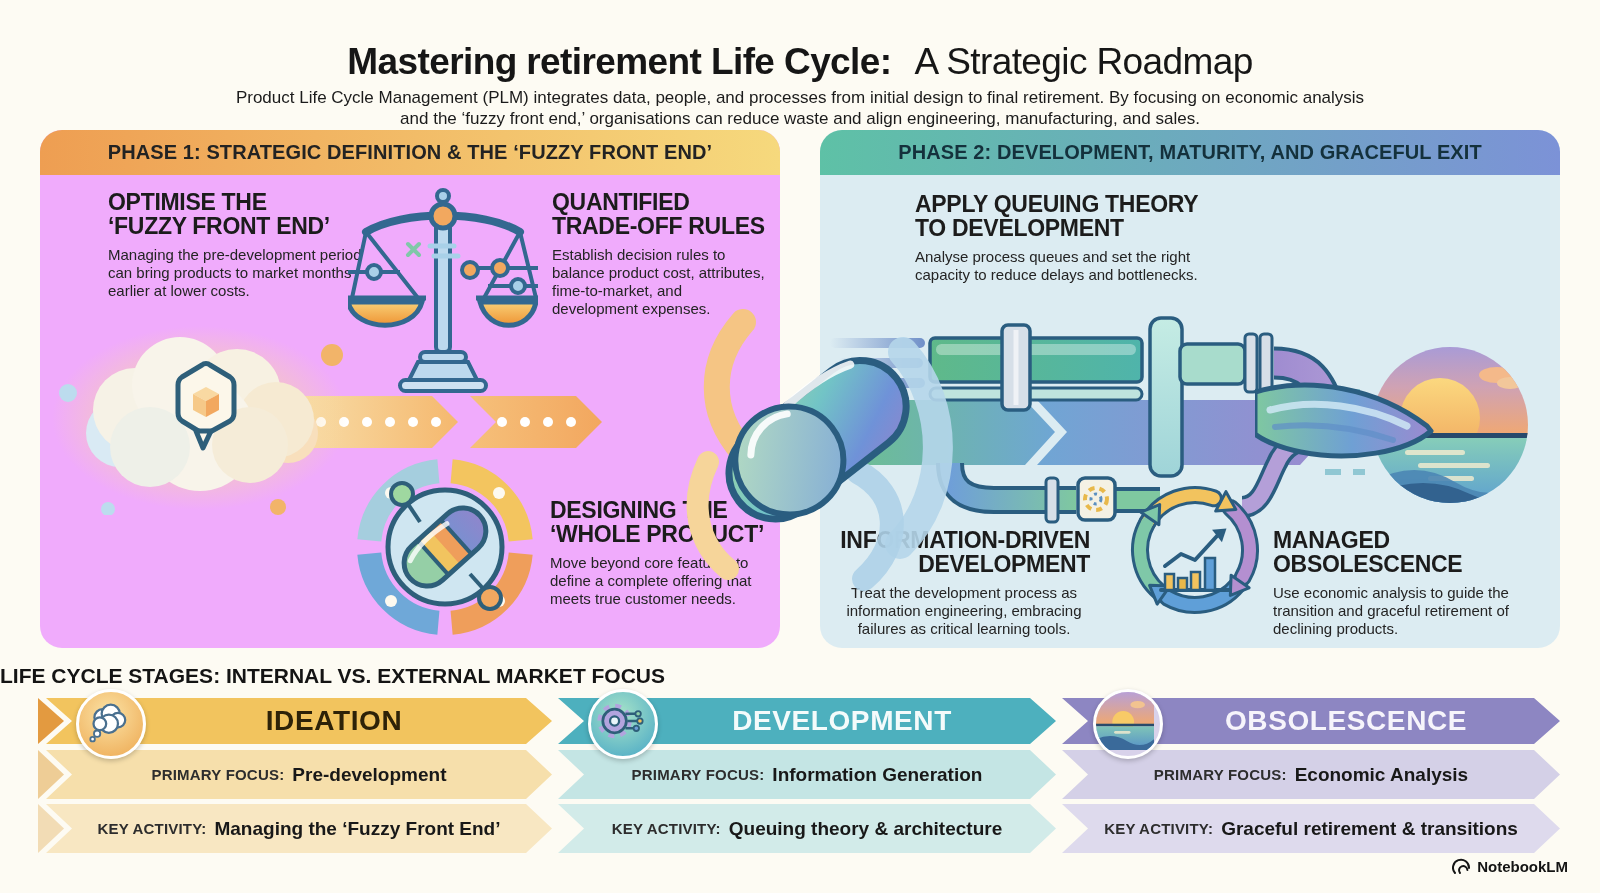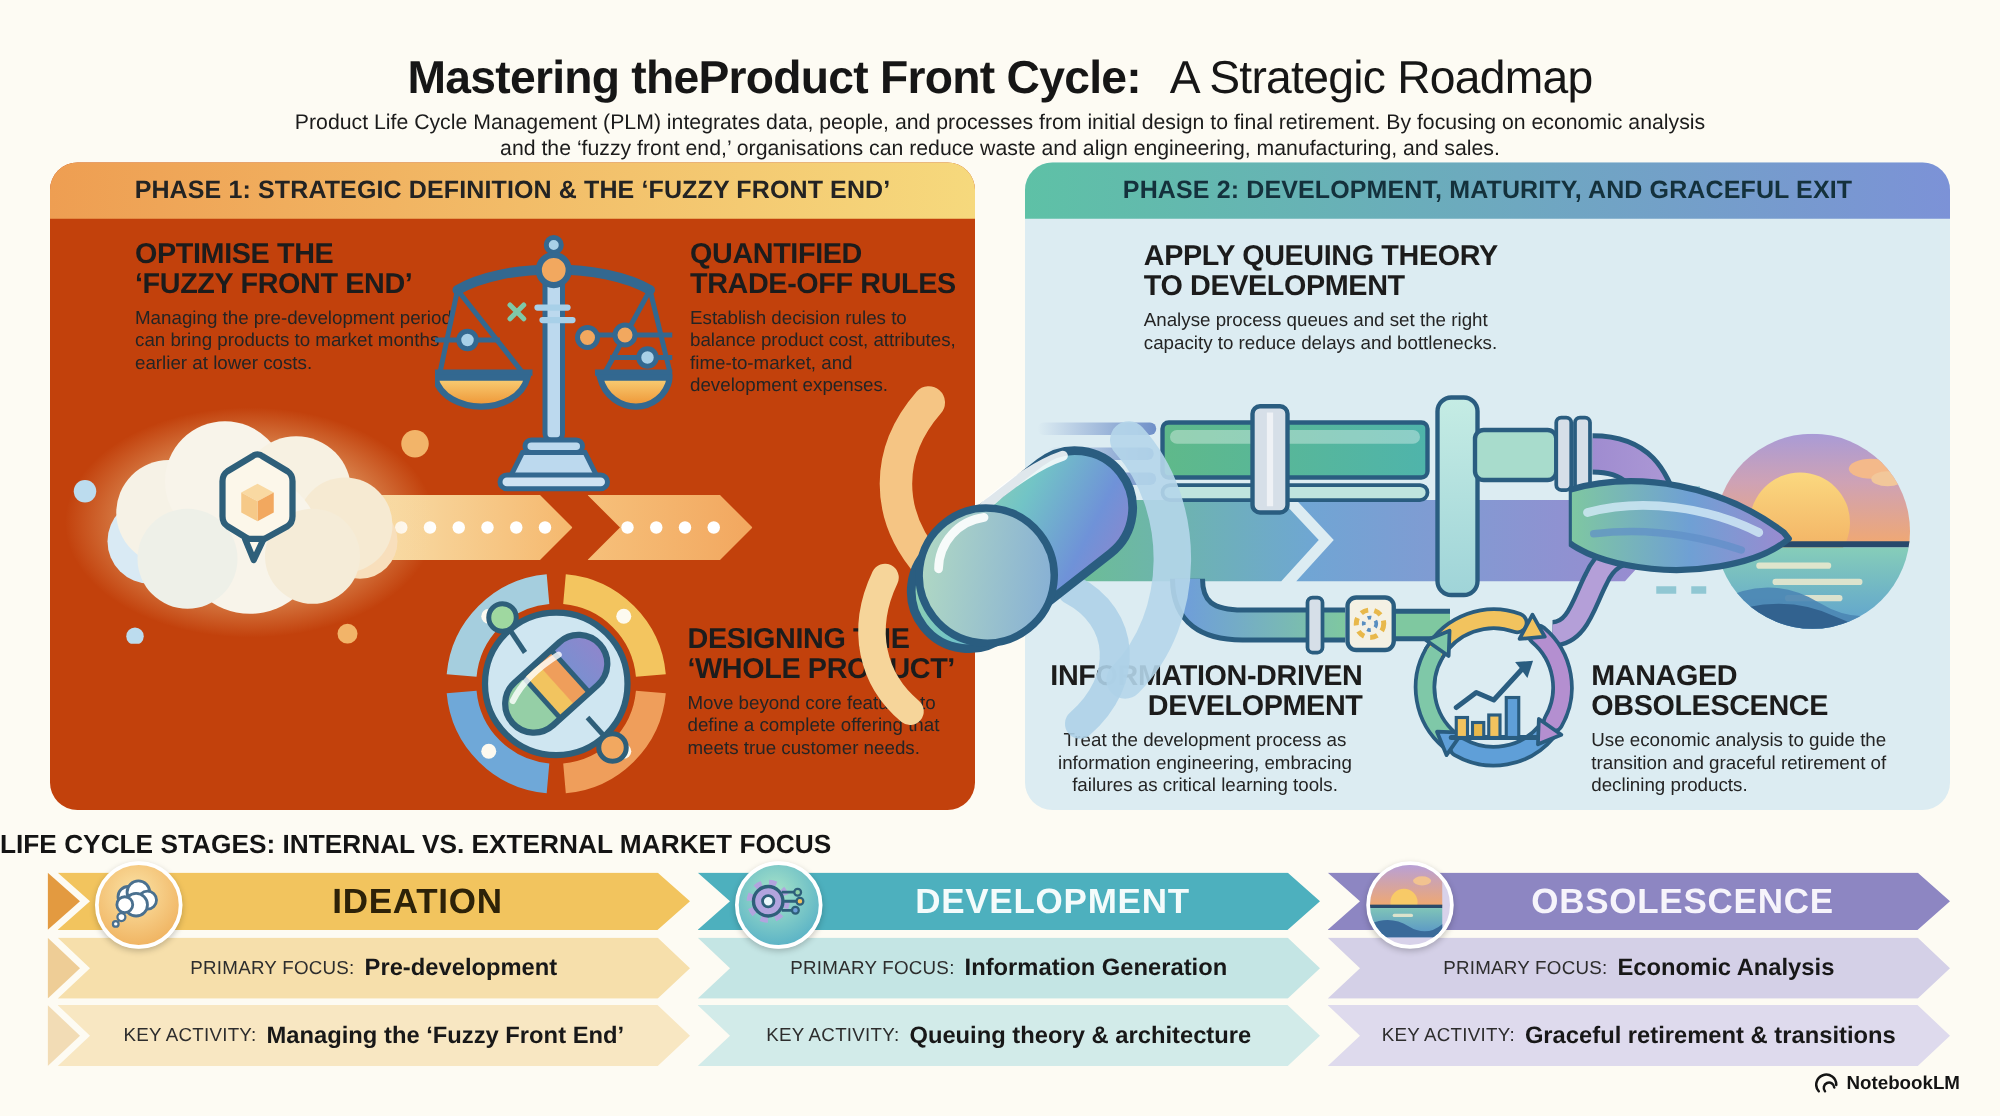--- a/index.html
+++ b/index.html
@@ -6,21 +6,21 @@
   body{font-family:"Liberation Sans",sans-serif;background:#ffffff;}
   #stage{position:relative;width:1600px;height:893px;background:#fdfbf3;overflow:hidden;}
   .abs{position:absolute;}
   
   .title{top:16px;left:0;width:100%;text-align:center;font-size:37px;letter-spacing:-0.6px;color:#161616;}
   .title .emph{font-weight:800;}
   .title .rest{font-weight:400;margin-left:23px;}
   .subtitle{top:71px;left:230px;width:1140px;text-align:center;font-size:17px;font-weight:500;line-height:1.23;color:#1b1b1b;}
   
   .panel{border-radius:22px;}
-  .panel.p1{left:40px;top:130px;width:740px;height:518px;background:#c2410c;}
+  .panel.p1{left:40px;top:130px;width:740px;height:518px;background:#f0abfc;}
   .panel.p2{left:820px;top:130px;width:740px;height:518px;background:#dcecf2;}
   .phead{left:0;top:0;width:100%;height:45px;border-radius:22px 22px 0 0;display:flex;align-items:center;justify-content:center;
          font-size:20px;font-weight:800;letter-spacing:0.1px;}
   .phead.h1{background:linear-gradient(90deg,#ee9e52,#f6d97d);color:#232323;}
   .phead.h2{background:linear-gradient(90deg,#5ec1a6,#7c92d7);color:#14313c;text-align:right;}
   
   .block h3{margin:0;font-size:23px;font-weight:800;line-height:1.06;letter-spacing:-0.3px;color:#1c1c1c;}
   .block h3 span{display:block;}
   .block p{margin:7px 0 0;font-size:15px;font-weight:500;line-height:1.2;color:#242424;}
   .ta-c{text-align:center;}
@@ -30,35 +30,35 @@
   .dotband .dot{width:10px;height:10px;border-radius:50%;background:#fff;flex:0 0 auto;}
   .seg1{left:298px;top:396px;width:160px;height:52px;background:linear-gradient(90deg,#f8dda8,#f5b86e);
         clip-path:polygon(0 0,calc(100% - 26px) 0,100% 50%,calc(100% - 26px) 100%,0 100%);}
   .seg2{left:470px;top:396px;width:132px;height:52px;background:linear-gradient(90deg,#f6c07a,#f2a75f);
         clip-path:polygon(0 0,calc(100% - 26px) 0,100% 50%,calc(100% - 26px) 100%,0 100%,26px 50%);}
   
   .lc-head{top:664px;left:0;width:100%;font-size:21px;font-weight:800;letter-spacing:0px;color:#141414;}
   .band{display:flex;align-items:center;justify-content:center;
         clip-path:polygon(0 0,calc(100% - 26px) 0,100% 50%,calc(100% - 26px) 100%,0 100%,26px 50%);}
   .stage-name{font-size:28px;font-weight:800;letter-spacing:0.6px;}
-  .rowlabel{font-size:15px;font-weight:400;letter-spacing:0.2px;color:#2d2d2d;}
+  .rowlabel{font-size:15px;font-weight:700;letter-spacing:0.2px;color:#2d2d2d;}
   .rowval{font-size:19px;font-weight:800;color:#181818;margin-left:8px;}
   .sliver{clip-path:polygon(0 0,100% 50%,0 100%);width:26px;}
   .badge{width:64px;height:64px;border-radius:50%;border:3px solid #fff;box-shadow:0 2px 5px rgba(0,0,0,0.22);overflow:hidden;z-index:12;}
   .badge svg{display:block;}
   
   .brand{top:856px;right:32px;display:flex;align-items:center;gap:5px;font-size:15px;font-weight:600;color:#141414;}
 </style>
 </head>
 <body>
 
 <div id="stage">
 
   <h1 class="abs title">
-    <span class="emph">Mastering theProduct Front Cycle:</span><span class="rest">A Strategic Roadmap</span>
+    <span class="emph">Mastering retirement Life Cycle:</span><span class="rest">A Strategic Roadmap</span>
   </h1>
   <p class="abs subtitle">Product Life Cycle Management (PLM) integrates data, people, and processes from initial design to final retirement. By focusing on economic analysis and the ‘fuzzy front end,’ organisations can reduce waste and align engineering, manufacturing, and sales.</p>
 
   <section class="abs panel p1">
     <div class="abs phead h1">PHASE 1: STRATEGIC DEFINITION &amp; THE ‘FUZZY FRONT END’</div>
   </section>
 
   <section class="abs panel p2">
     <div class="abs phead h2">PHASE 2: DEVELOPMENT, MATURITY, AND GRACEFUL EXIT</div>
   </section>

